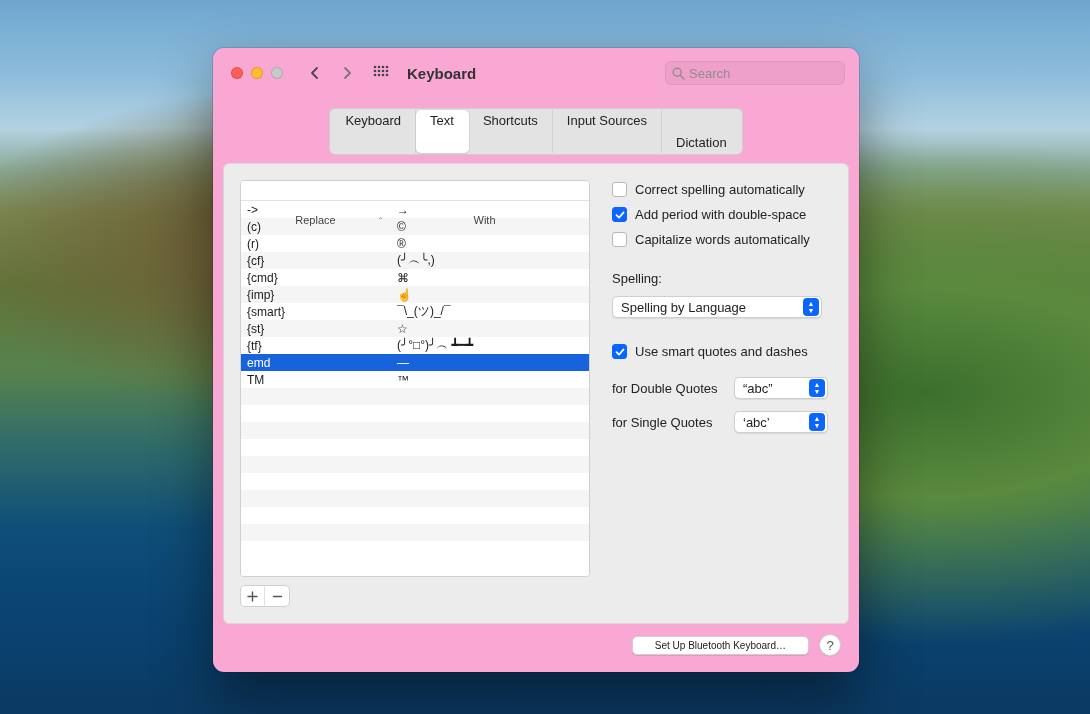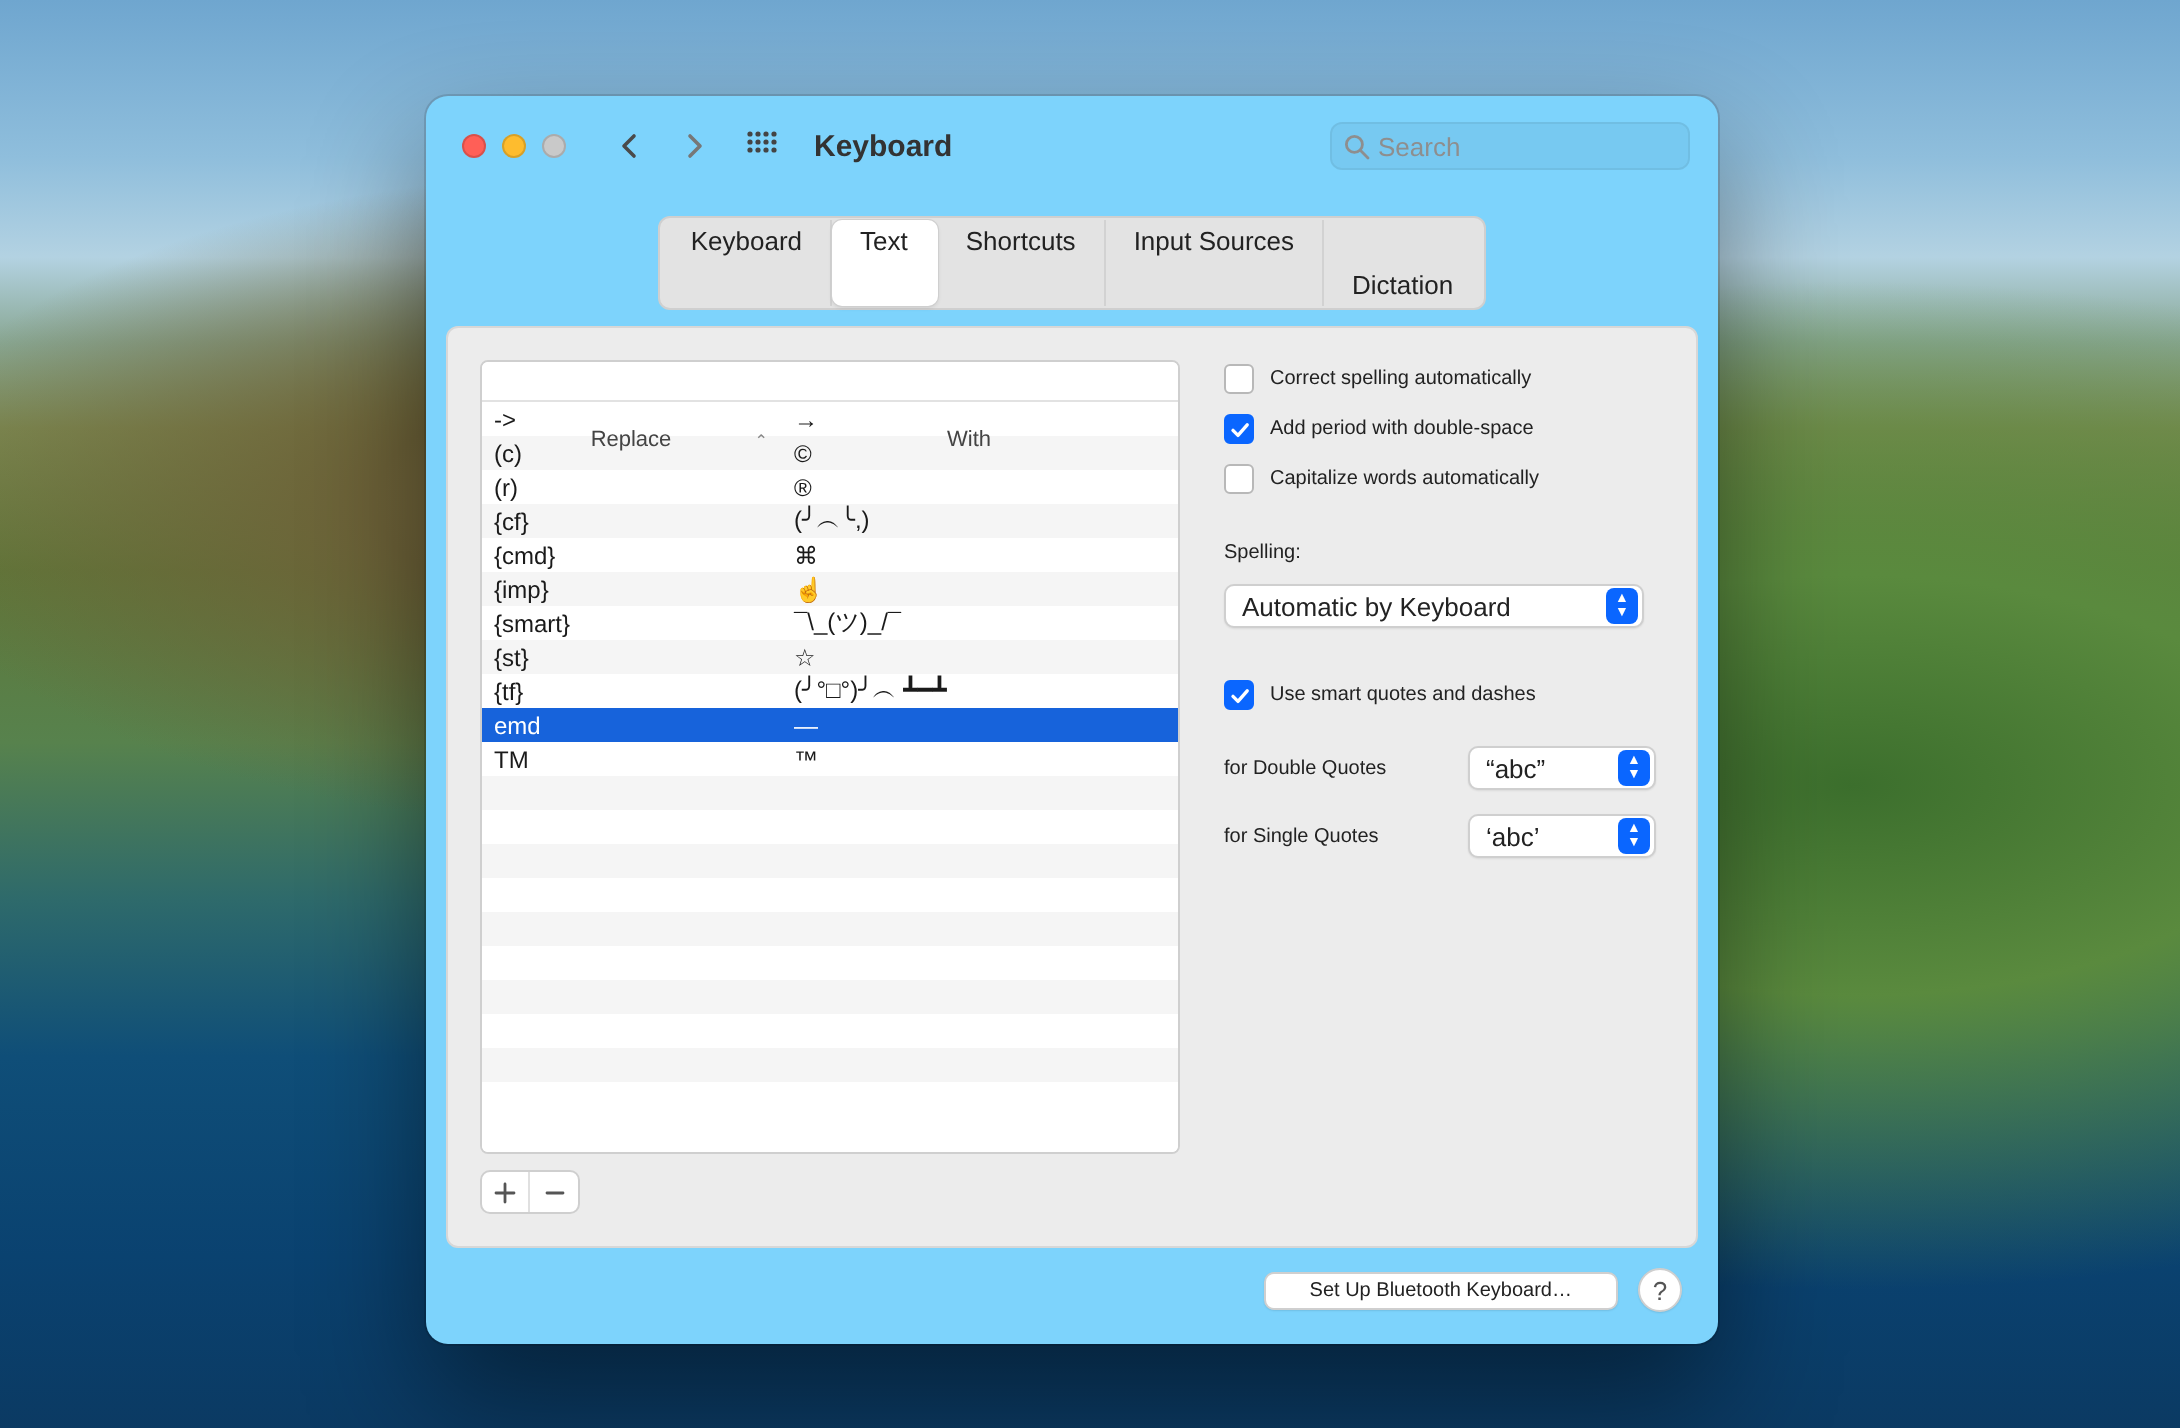--- a/index.html
+++ b/index.html
@@ -9,21 +9,21 @@
     position: absolute; inset: 0;
     background:
       radial-gradient(ellipse 700px 300px at 30% 35%, #7a6a41 0%, #6d6238 20%, rgba(0,0,0,0) 55%),
       radial-gradient(ellipse 900px 420px at 85% 55%, #3c6f2d 0%, #5a8a3e 25%, rgba(0,0,0,0) 60%),
       linear-gradient(to bottom, #6fa6cf 0%, #8fbedc 11%, #b3d2e2 18%, #89a793 24%, #7c8a52 30%, #5f7739 40%, #57824d 52%, #2e6a6b 63%, #0f4e78 74%, #0a4270 88%, #0b3a63 100%);
   }
   .window {
     position: absolute;
     left: 213px; top: 48px;
     width: 646px; height: 624px;
-    background: #7dd3fc;
+    background: #f9a8d4;
     border-radius: 11px;
     box-shadow: 0 28px 60px rgba(0,0,0,0.45), 0 0 0 1px rgba(0,0,0,0.12);
     display: flex; flex-direction: column;
   }
 
   
   .toolbar {
     height: 50px;
     display: flex; align-items: center;
     padding: 0 14px 0 18px;
@@ -138,21 +138,21 @@
 
   
   .check-row { display:flex; align-items:center; gap:8px; margin-bottom:6px; }
   .chk {
     width:15px; height:15px; border-radius:3px;
     border:1px solid #b8b8b8; background:#fff;
     display:flex; align-items:center; justify-content:center;
     font-size:11px; color:#fff;
   }
   .chk.checked { background:#0a66ff; border-color:#0a66ff; }
-  .label { font-size:10px; color:#222; }
+  .label { font-size:13px; color:#222; }
 
   .section-label { margin-top:14px; margin-bottom:6px; }
   .popup {
     display:flex; align-items:center; justify-content:space-between;
     background:#fff; border:0.5px solid #cfcfcf; border-radius:5px;
     height:22px; padding:0 2px 0 8px;
     box-shadow: 0 0.5px 1px rgba(0,0,0,0.08);
     width: 210px;
   }
   .popup .cap { font-size:13px; color:#222; }
@@ -348,21 +348,21 @@
             </div>
           <span class="label">Add period with double-space</span>
         </div>
         <div class="check-row">
           <div class="chk" id="chk-cap"></div>
           <span class="label">Capitalize words automatically</span>
         </div>
 
         <div class="label section-label">Spelling:</div>
         <div class="popup">
-          <span class="cap">Automatic by Keyboard</span>
+          <span class="cap">Spelling by Language</span>
           <span class="stepper">
             <span>▲</span>
               <span>▼</span>
           </span>
         </div>
 
         <div class="check-row" style="margin-top:22px">
           <div class="chk checked" id="chk-smart">
               <svg width="10" height="10" viewBox="0 0 10 10">
                 <path d="M1.5 5.2 L4 7.7 L8.6 2.4" fill="none" stroke="#fff" stroke-width="1.7" stroke-linecap="round" stroke-linejoin="round"></path>

